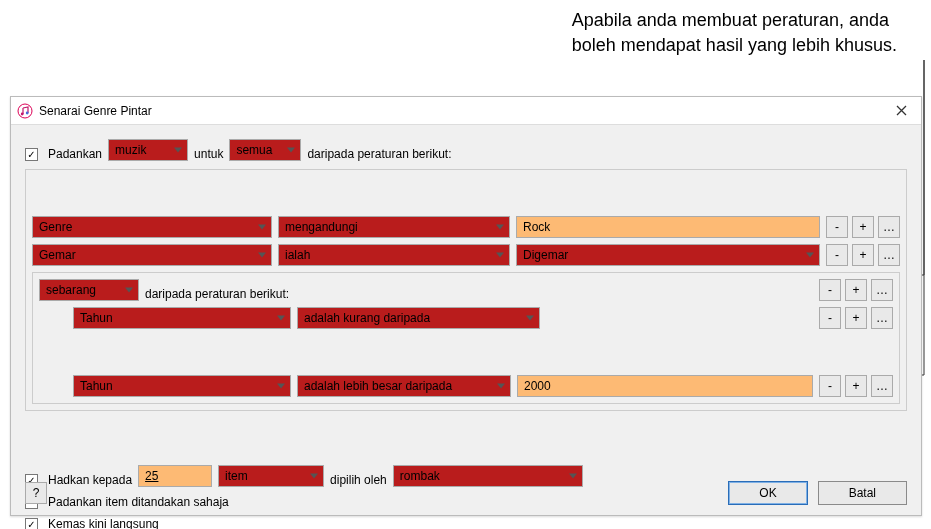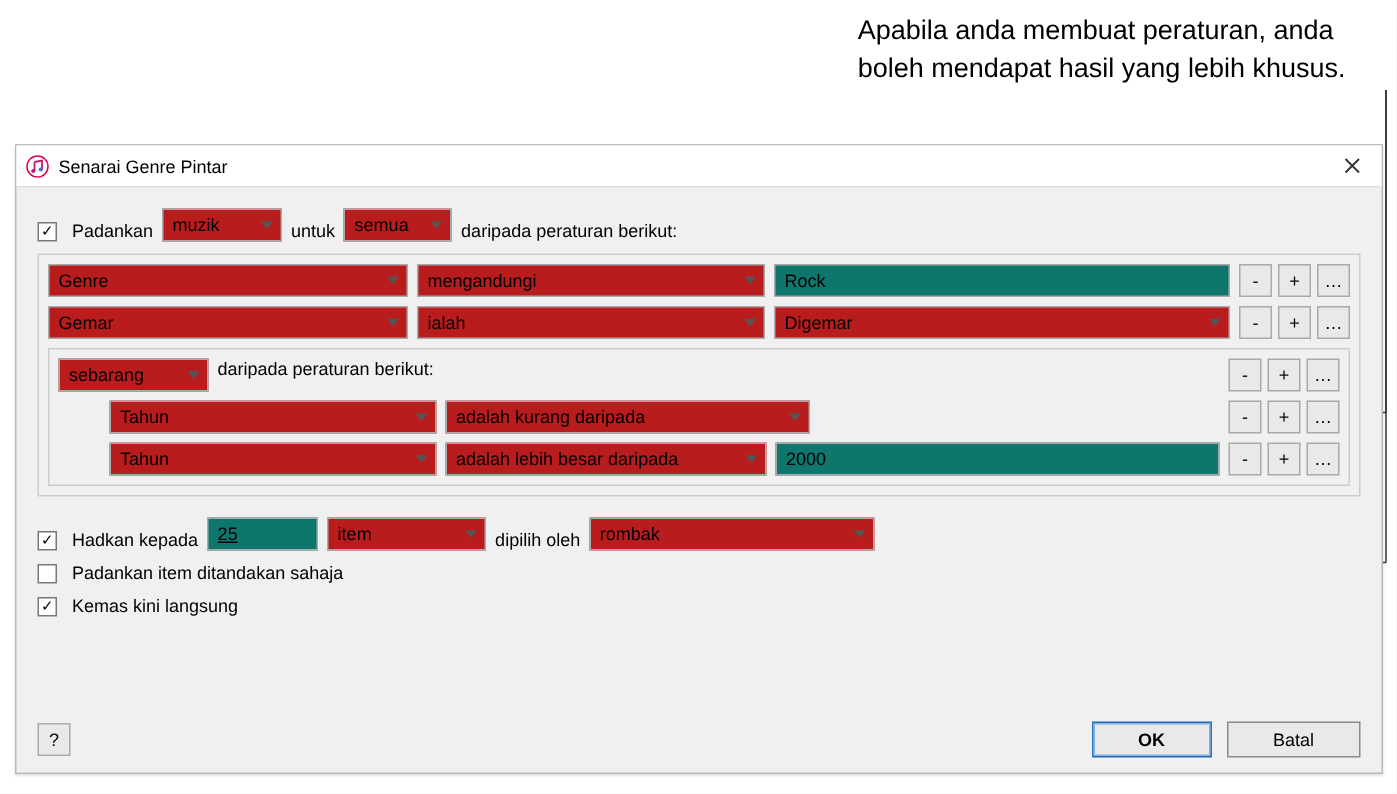--- a/index.html
+++ b/index.html
@@ -83,31 +83,32 @@
     right:6px; top:50%;
     width:0;height:0;
     border-left:4px solid transparent;
     border-right:4px solid transparent;
     border-top:5px solid #555;
     transform:translateY(-50%);
     pointer-events:none;
   }
   input.txt {
     border:1px solid #aaa;
-    background:#0f766e;
+    background:#fdba74;
     font:inherit;
     height:22px;
     padding:0 6px;
+    margin-top:40px;
   }
   .rules-group {
     border:1px solid #ccc;
     background:#f0f0f0;
     padding:6px;
   }
-  .rule-row { display:flex; align-items:flex-start; gap:6px; margin-bottom:6px; }
+  .rule-row { display:flex; align-items:flex-end; gap:6px; margin-bottom:6px; }
   .rule-row:last-child { margin-bottom:0; }
   .btn-sq {
     width:22px; height:22px;
     border:1px solid #aaa;
     background:#e9e9e9;
     display:flex; align-items:center; justify-content:center;
     font-size:12px;
     cursor:pointer;
   }
   .btn-row { display:flex; gap:4px; margin-left:auto; }
@@ -137,21 +138,20 @@
     padding:0 30px;
     border:1px solid #8a8a8a;
     background:#e9e9e9;
     font:inherit;
     cursor:pointer;
     margin-left:10px;
   }
   .dlg-btn.primary {
     border:1px solid #2a6db8;
     box-shadow: inset 0 0 0 1px #7fb1e6;
-    font-weight: bold;
   }
 </style>
 </head>
 <body>
 
 <div class="callout">
   <div>Apabila anda membuat peraturan, anda</div>
   <div>boleh mendapat hasil yang lebih khusus.</div>
 </div>
 

